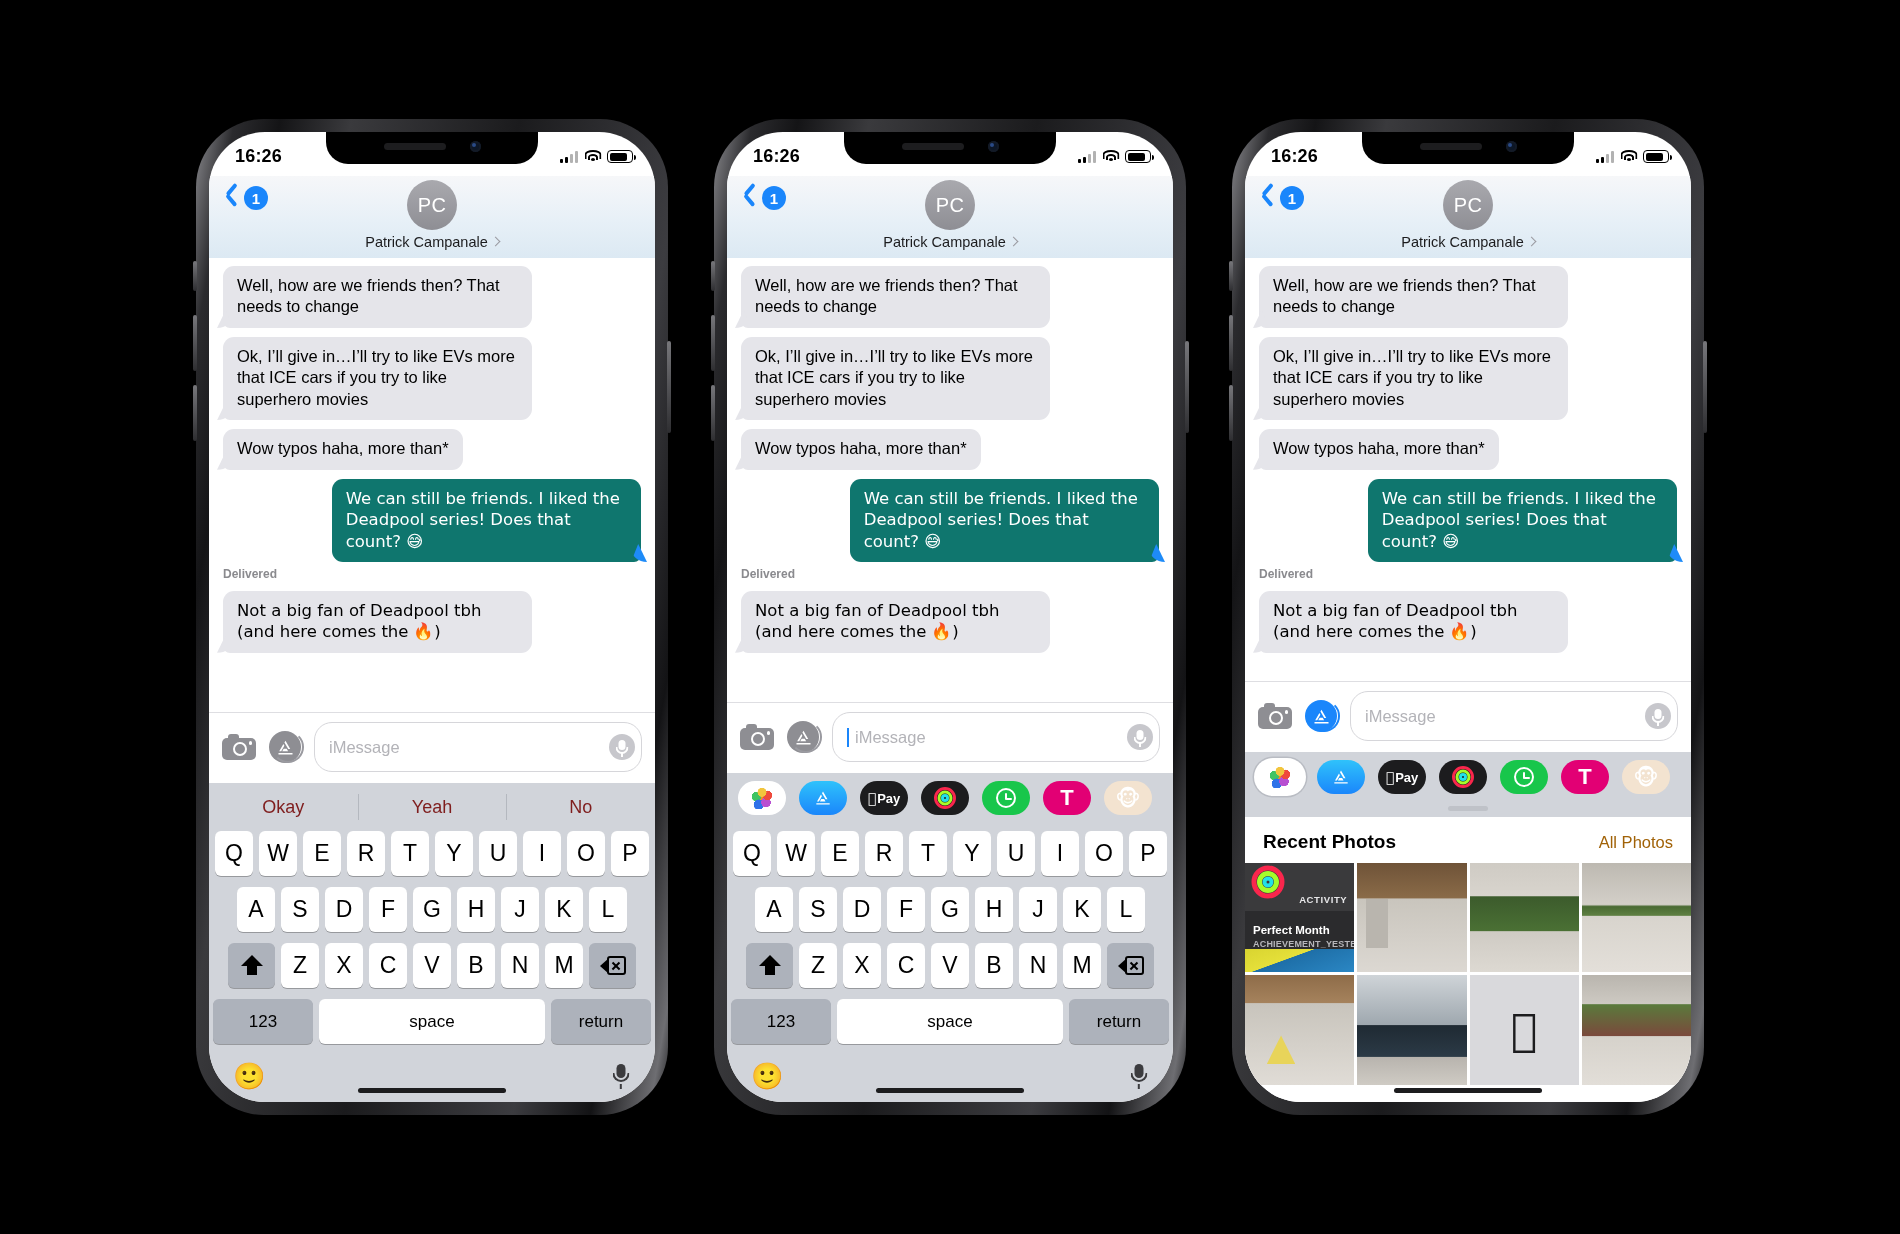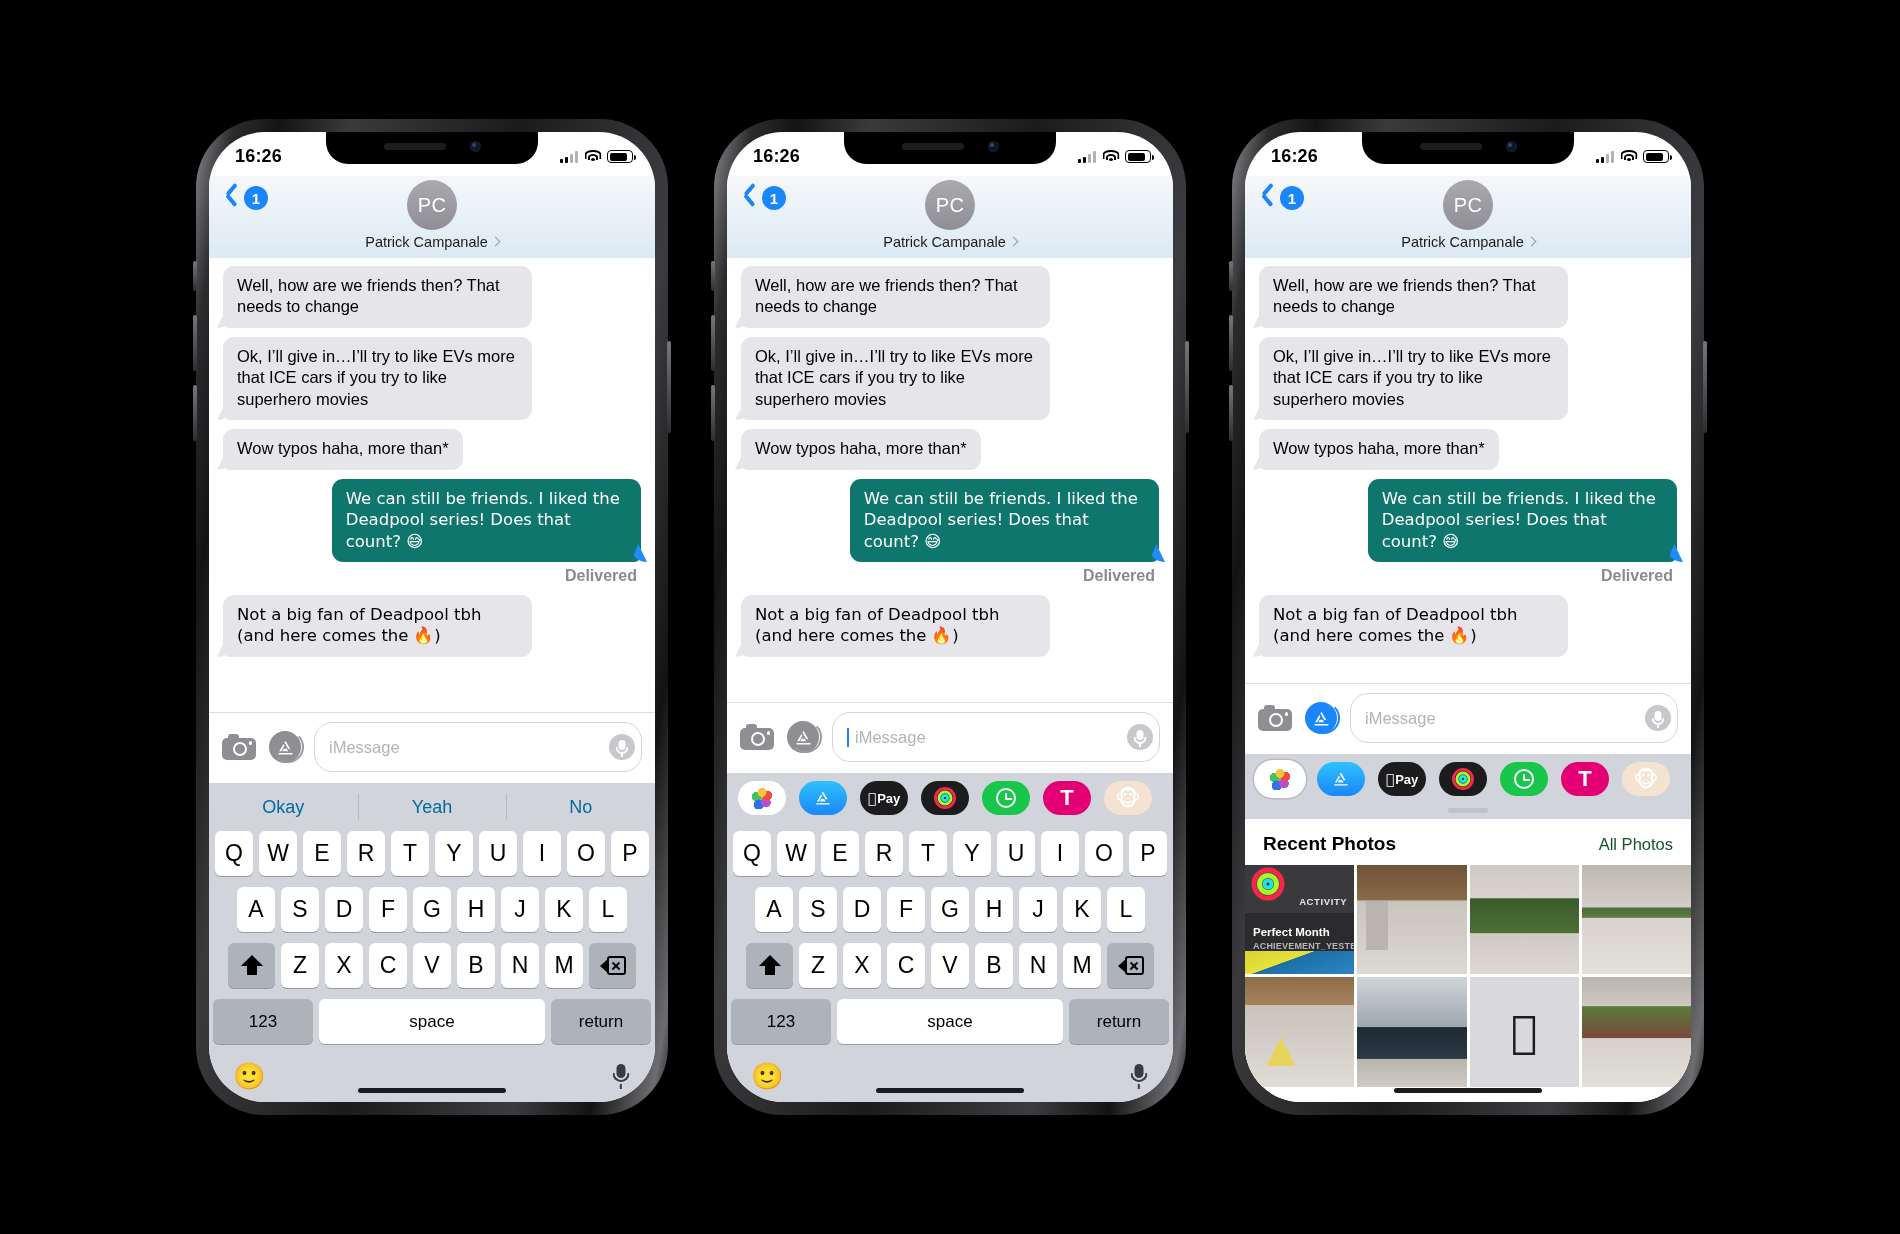--- a/index.html
+++ b/index.html
@@ -164,21 +164,21 @@
     border-bottom-right-radius: 16px 14px;
     clip-path: polygon(55% 0, 100% 100%, 0 100%);
   }
   .bubble.out::after {
     content:""; position:absolute; right:-6px; bottom:0;
     width:16px; height:18px; background:#1e8bf8;
     border-bottom-left-radius: 16px 14px;
     clip-path: polygon(45% 0, 100% 100%, 0 100%);
   }
   .delivered {
-    text-align: right; font-size: 16px; color: #8a8a8e;
+    font-size: 12px; color: #8a8a8e;
     font-weight: 600; margin: -4px 4px 10px 0;
   }
   .emoji { font-family:"DejaVu Sans", sans-serif; }
 
   
   .inputbar {
     background: #fff;
     border-top: 1px solid #dedee2;
     display: flex; align-items: center;
     gap: 13px;
@@ -227,21 +227,21 @@
   
   .kb {
     background: #d1d4da;
     padding: 0 0 4px;
   }
   .quicktype {
     height: 48px; display: flex; align-items: center;
     background: #d1d4da;
   }
   .qt {
-    flex: 1 1 0; text-align: center; font-size: 18px; color: #0369a1;
+    flex: 1 1 0; text-align: center; font-size: 18px; color: #7f1d1d;
     position: relative; cursor: pointer;
   }
   .qt + .qt::before {
     content:""; position:absolute; left:0; top:50%; transform:translateY(-50%);
     width:1px; height:26px; background:#b4b8bf;
   }
 
   
   .appdrawer {
     height: 50px; display: flex; align-items: center;
@@ -316,21 +316,21 @@
   .del-glyph .tip { position:absolute; left:0; top:1.5px; width:0;height:0;
     border-top:8px solid transparent; border-bottom:8px solid transparent; border-right:9px solid #000; }
   .del-glyph .x1, .del-glyph .x2 { position:absolute; right:5px; top:8.5px; width:10px; height:2.2px; background:#000; }
   .del-glyph .x1 { transform: rotate(45deg); }
   .del-glyph .x2 { transform: rotate(-45deg); }
 
   
   .photopanel { background:#fff; flex: 1 1 auto; display:flex; flex-direction:column; }
   .photo-head { display:flex; align-items:baseline; justify-content:space-between; padding: 14px 18px 10px; }
   .photo-title { font-size: 19px; font-weight: 700; color:#000; }
-  .photo-all { font-size: 16.5px; color:#14532d; cursor:pointer;text-align:right; }
+  .photo-all { font-size: 16.5px; color:#a16207; cursor:pointer;text-align:right; }
   .photo-grid { display:grid; grid-template-columns: repeat(4, 1fr); gap: 3px; padding: 0 0 0 0; }
   .ptile { position: relative; aspect-ratio: 1 / 1; overflow: hidden; background:#cfcfd4; cursor:pointer; }
 
   
   .pt-activity { background:#3a3a3c; display:flex; flex-direction:column; }
   .pt-activity .top { height: 46%; position: relative; background:#3a3a3c; }
   .pt-activity .rings { position:absolute; left:6px; top:2px; width:34px; height:34px; }
   .pt-activity .rings i { position:absolute; border-radius:50%; left:50%; top:50%; transform:translate(-50%,-50%); }
   .pt-activity .rr1 { width:33px;height:33px;border:5px solid #f9264c; }
   .pt-activity .rr2 { width:22px;height:22px;border:5px solid #a5fc2a; }

